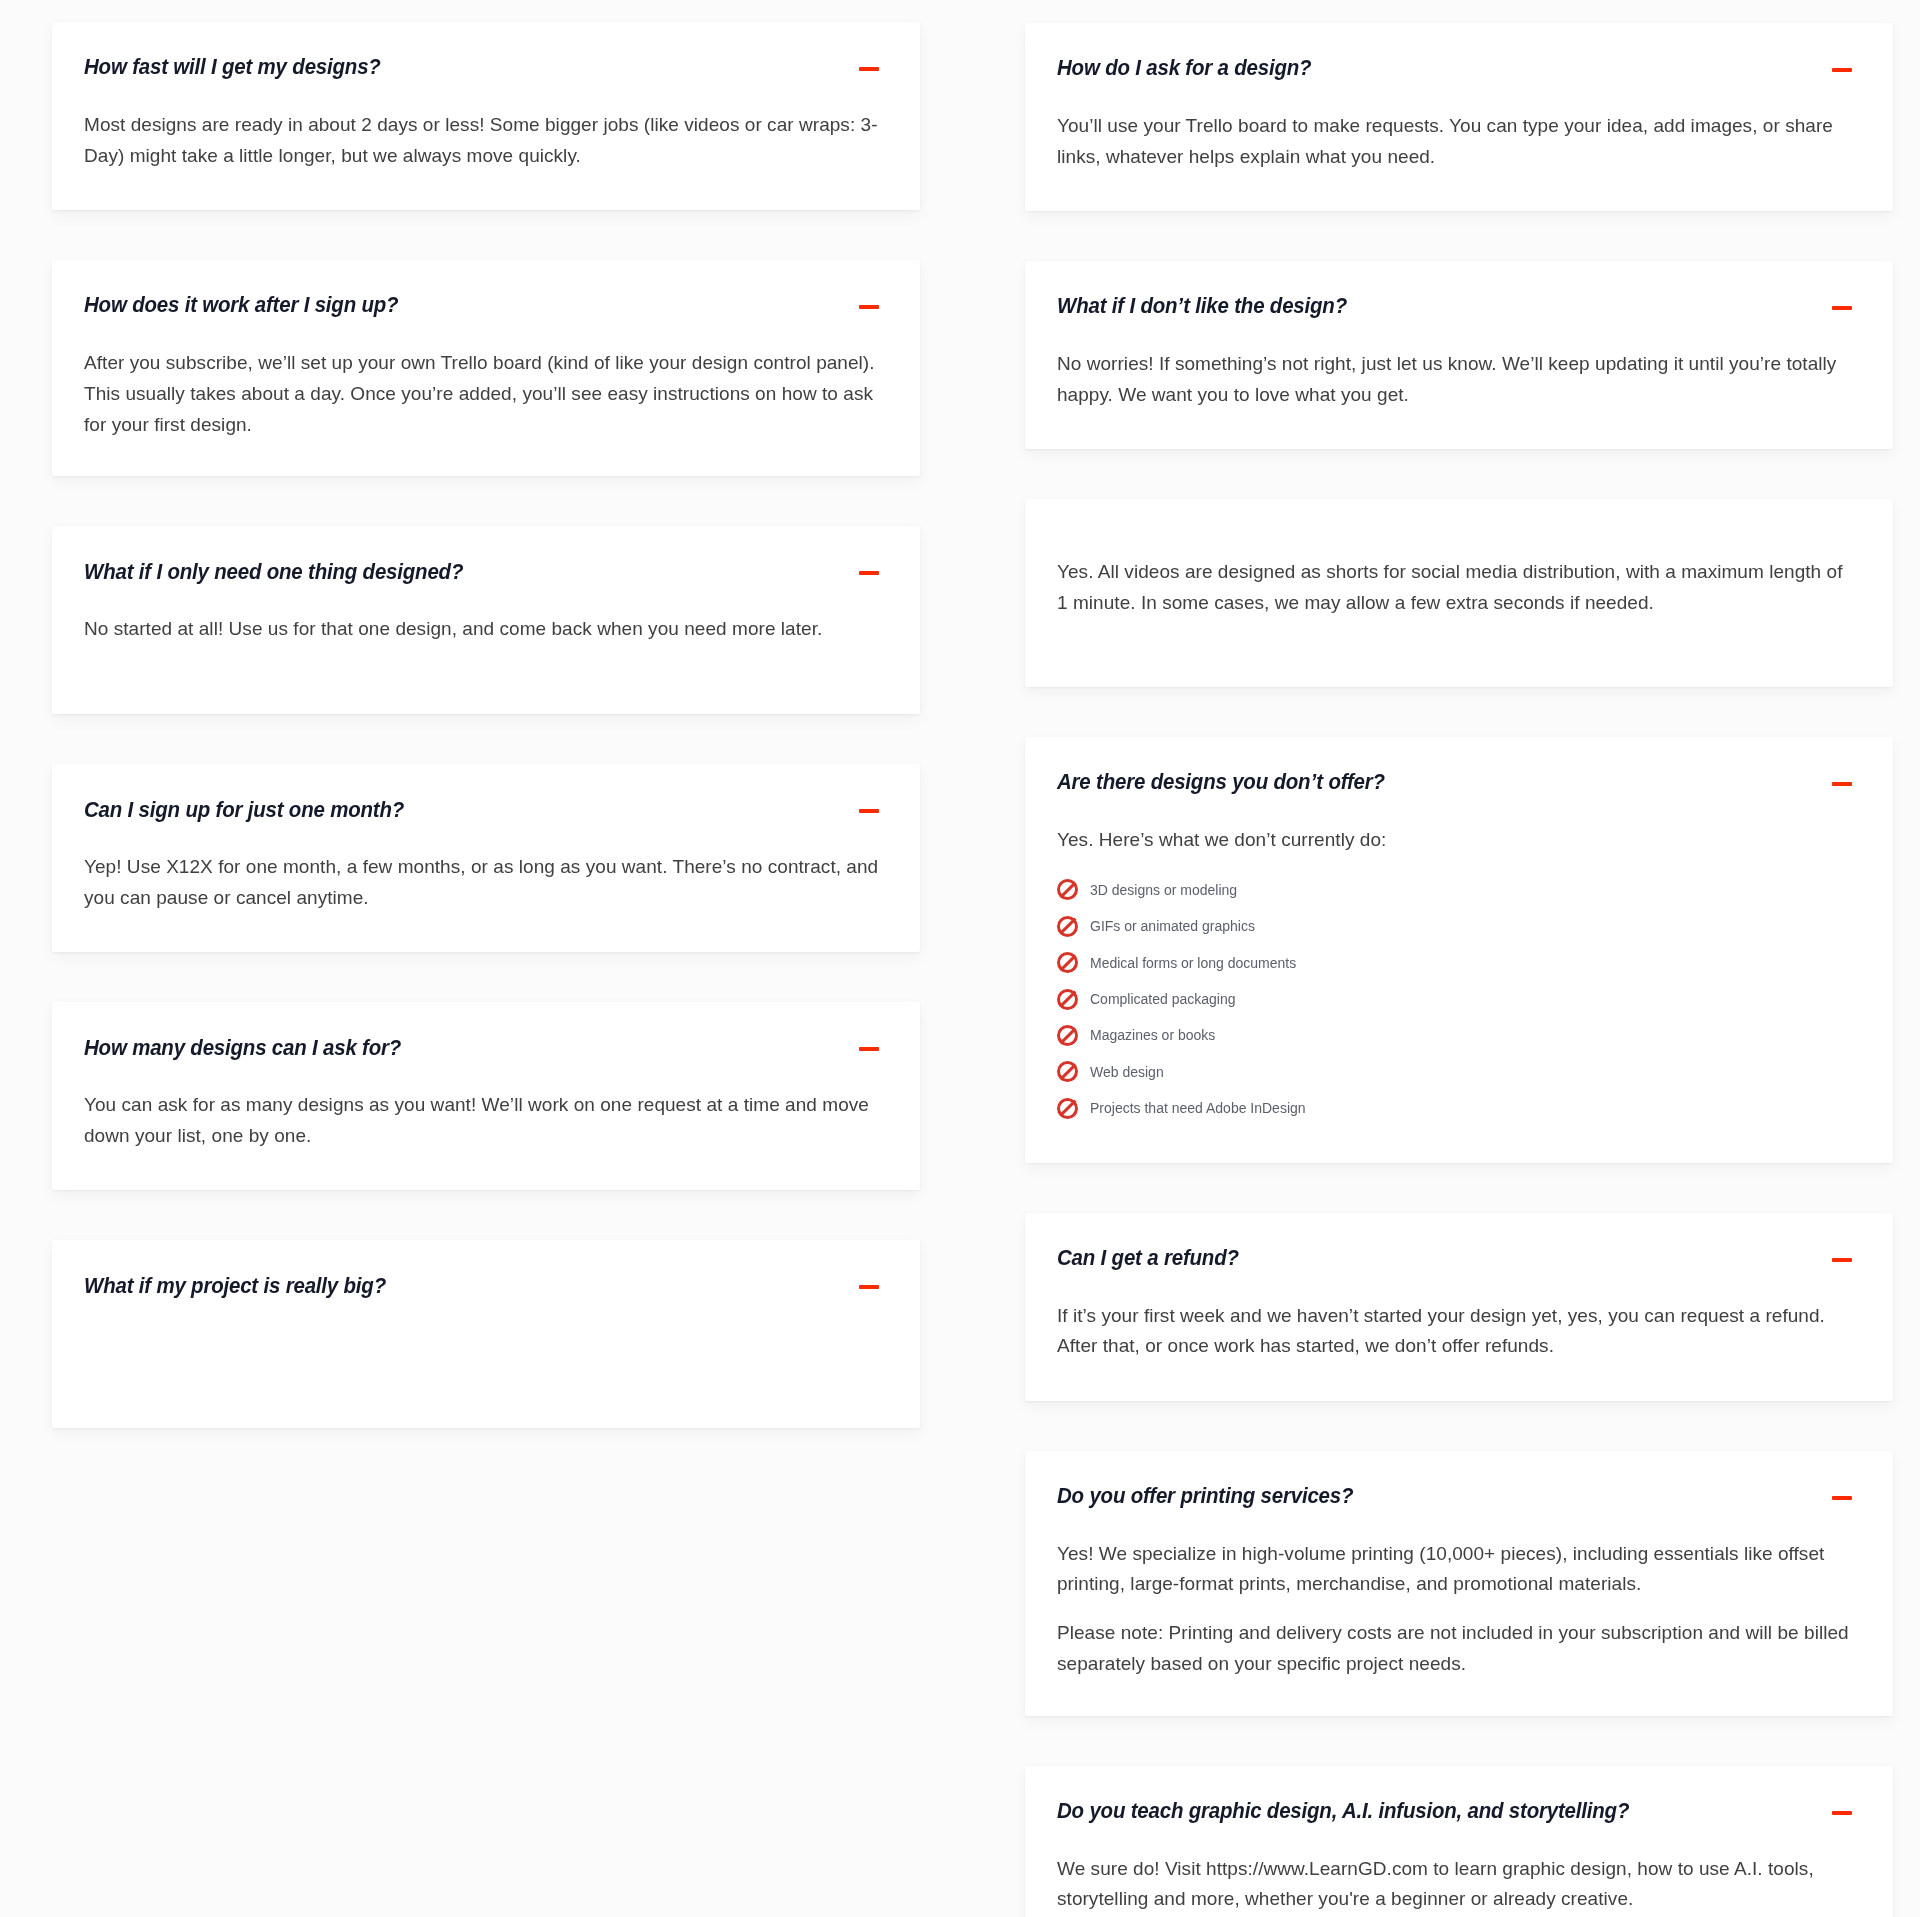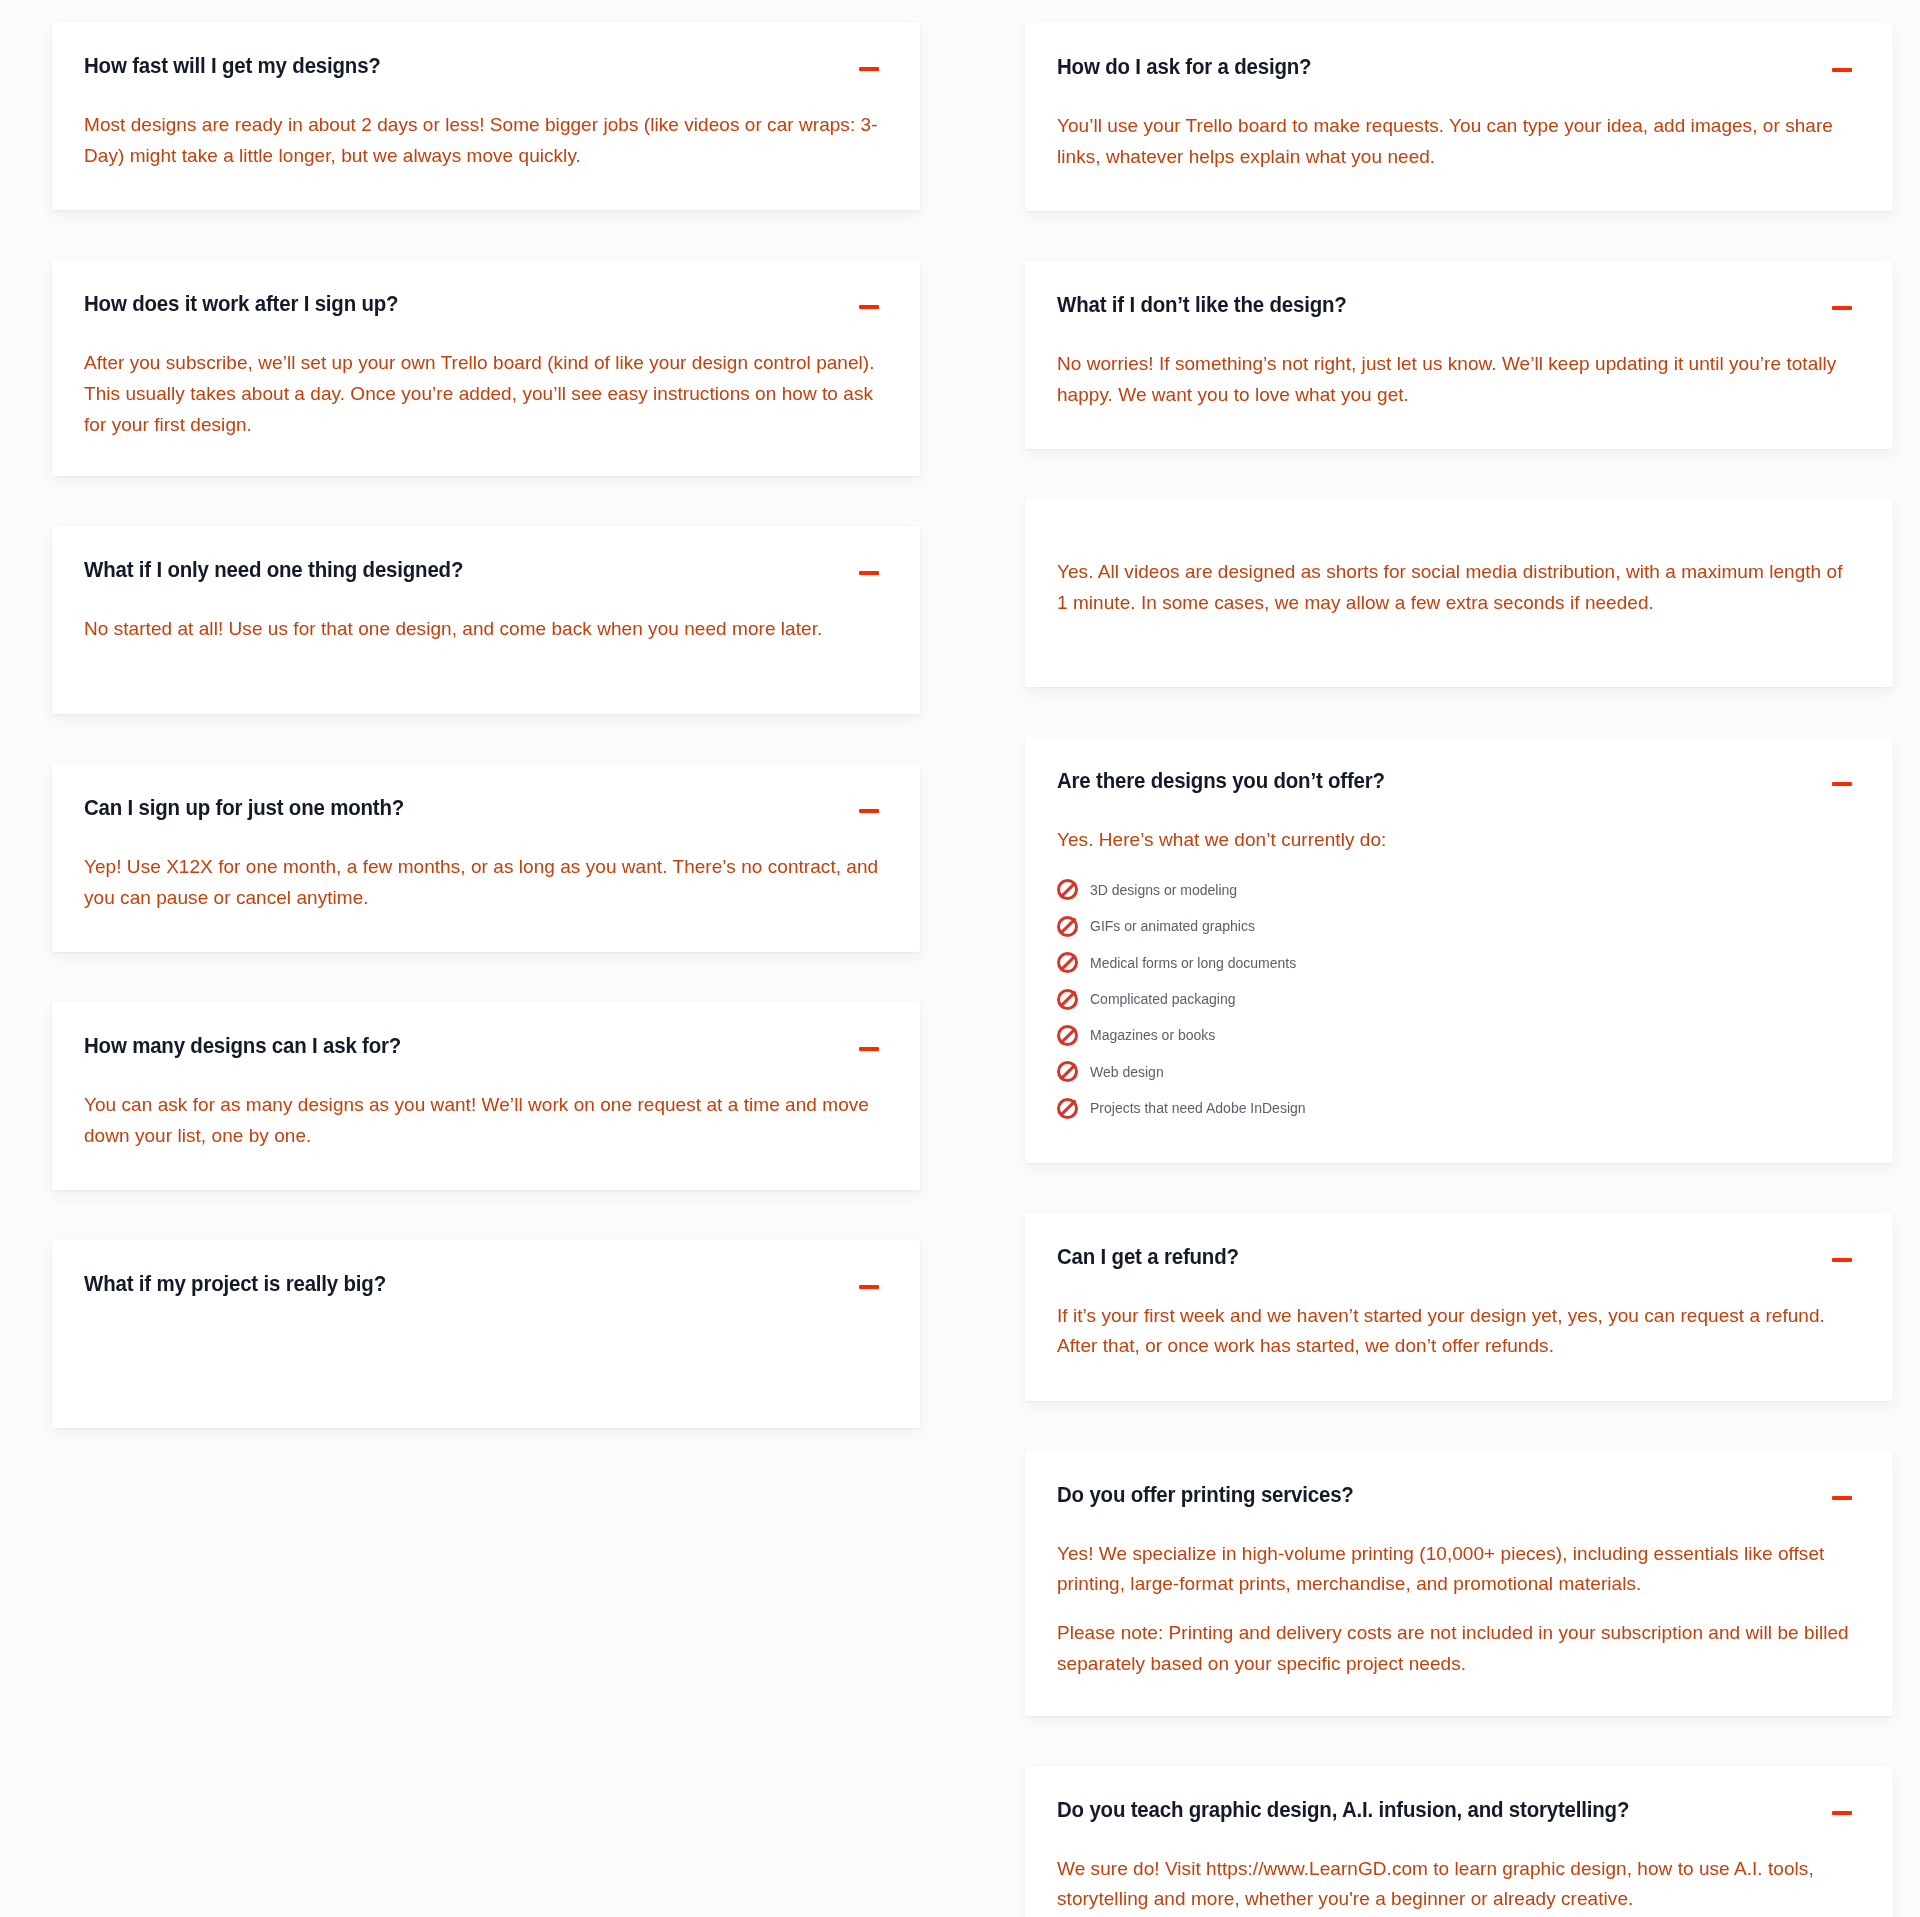--- a/index.html
+++ b/index.html
@@ -49,23 +49,24 @@
     padding: 30px 38px 36px 32px;
     margin-bottom: 50px;
     position: relative;
   }
 
   .faq-col--left .faq-item { min-height: 188px; }
   .faq-col--right .faq-item { min-height: 188px; }
 
   .faq-head {
     display: flex;
-    align-items: flex-start;
+    align-items: center;
     justify-content: space-between;
     gap: 24px;
+    font-style: italic;
   }
 
   .faq-q {
     font-family: "Liberation Sans", "DejaVu Sans", sans-serif;
     font-size: 22px;
     line-height: 1.25;
     font-weight: 700;
     letter-spacing: -0.2px;
     color: #141a2a;
     transform: scaleX(0.93);
@@ -95,21 +96,21 @@
   }
 
   .faq-body {
     margin-top: 28px;
   }
 
   .faq-a {
     font-family: "Liberation Sans", "DejaVu Sans", sans-serif;
     font-size: 19px;
     line-height: 1.62;
-    color: #c2410c;
+    color: #404040;
     font-weight: 400;
     letter-spacing: 0.05px;
     max-width: 800px;
   }
 
   .faq-a + .faq-a { margin-top: 18px; }
 
   
   .deny-list {
     list-style: none;

